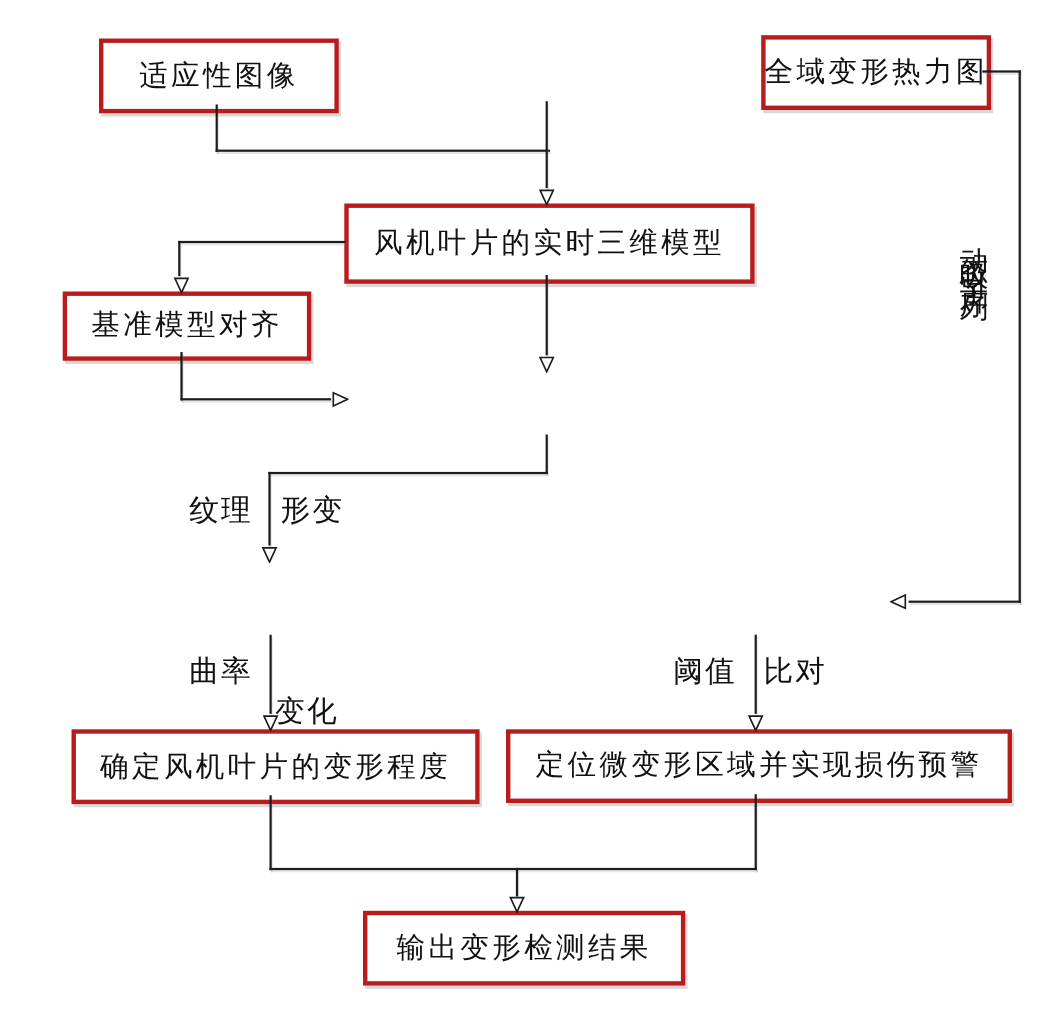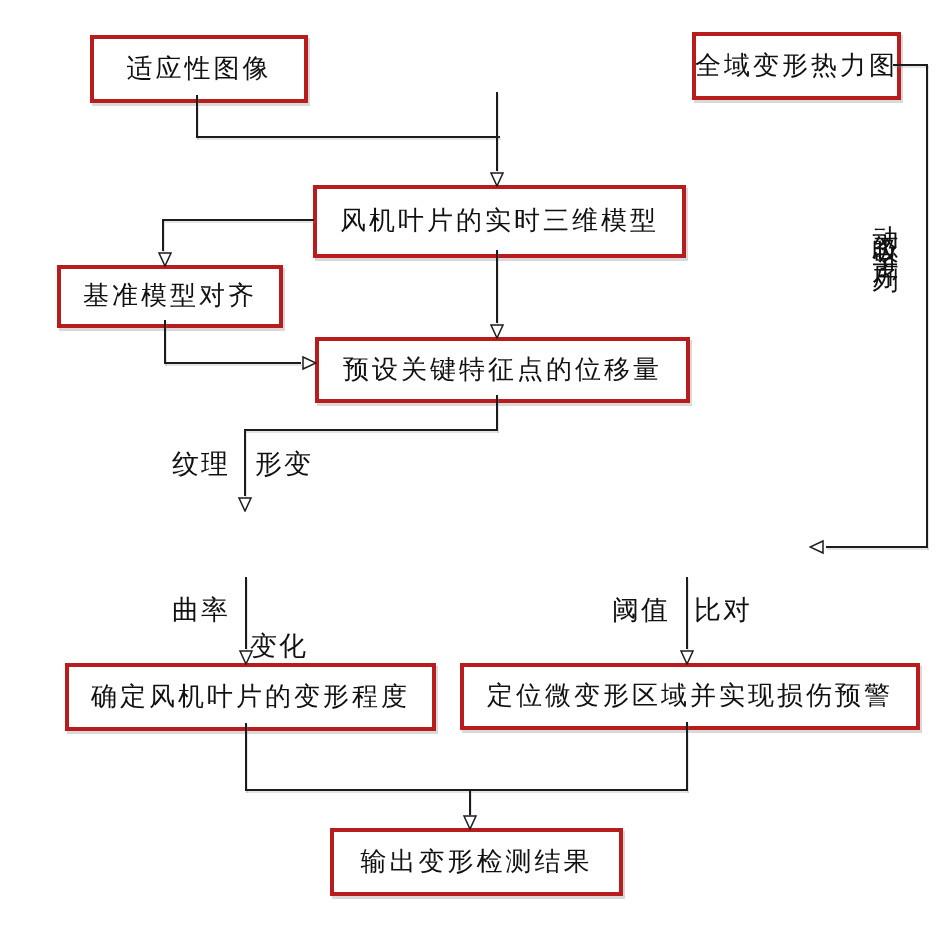--- a/index.html
+++ b/index.html
@@ -34,21 +34,20 @@
 
   <div class="node" style="left:90px;top:35px;width:210px;height:60px">适应性图像</div>
 
 
   <div class="node" style="left:692px;top:32px;width:201px;height:60px">全域变形热力图</div>
 
   <div class="node" style="left:57px;top:265px;width:218px;height:55px">基准模型对齐</div>
 
   <div class="node" style="left:313px;top:185px;width:365px;height:65px">风机叶片的实时三维模型</div>
 
-  <div class="node" style="left:315px;top:337px;width:367px;height:58px">预设关键特征点的位移量</div>
 
 
 
   <div class="node" style="left:65px;top:663px;width:363px;height:60px">确定风机叶片的变形程度</div>
 
   <div class="node" style="left:460px;top:663px;width:452px;height:59px">定位微变形区域并实现损伤预警</div>
 
   <div class="node" style="left:330px;top:828px;width:285px;height:60px">输出变形检测结果</div>
 
   <div class="line" style="left:196px;top:95px;width:2px;height:43px"></div>

